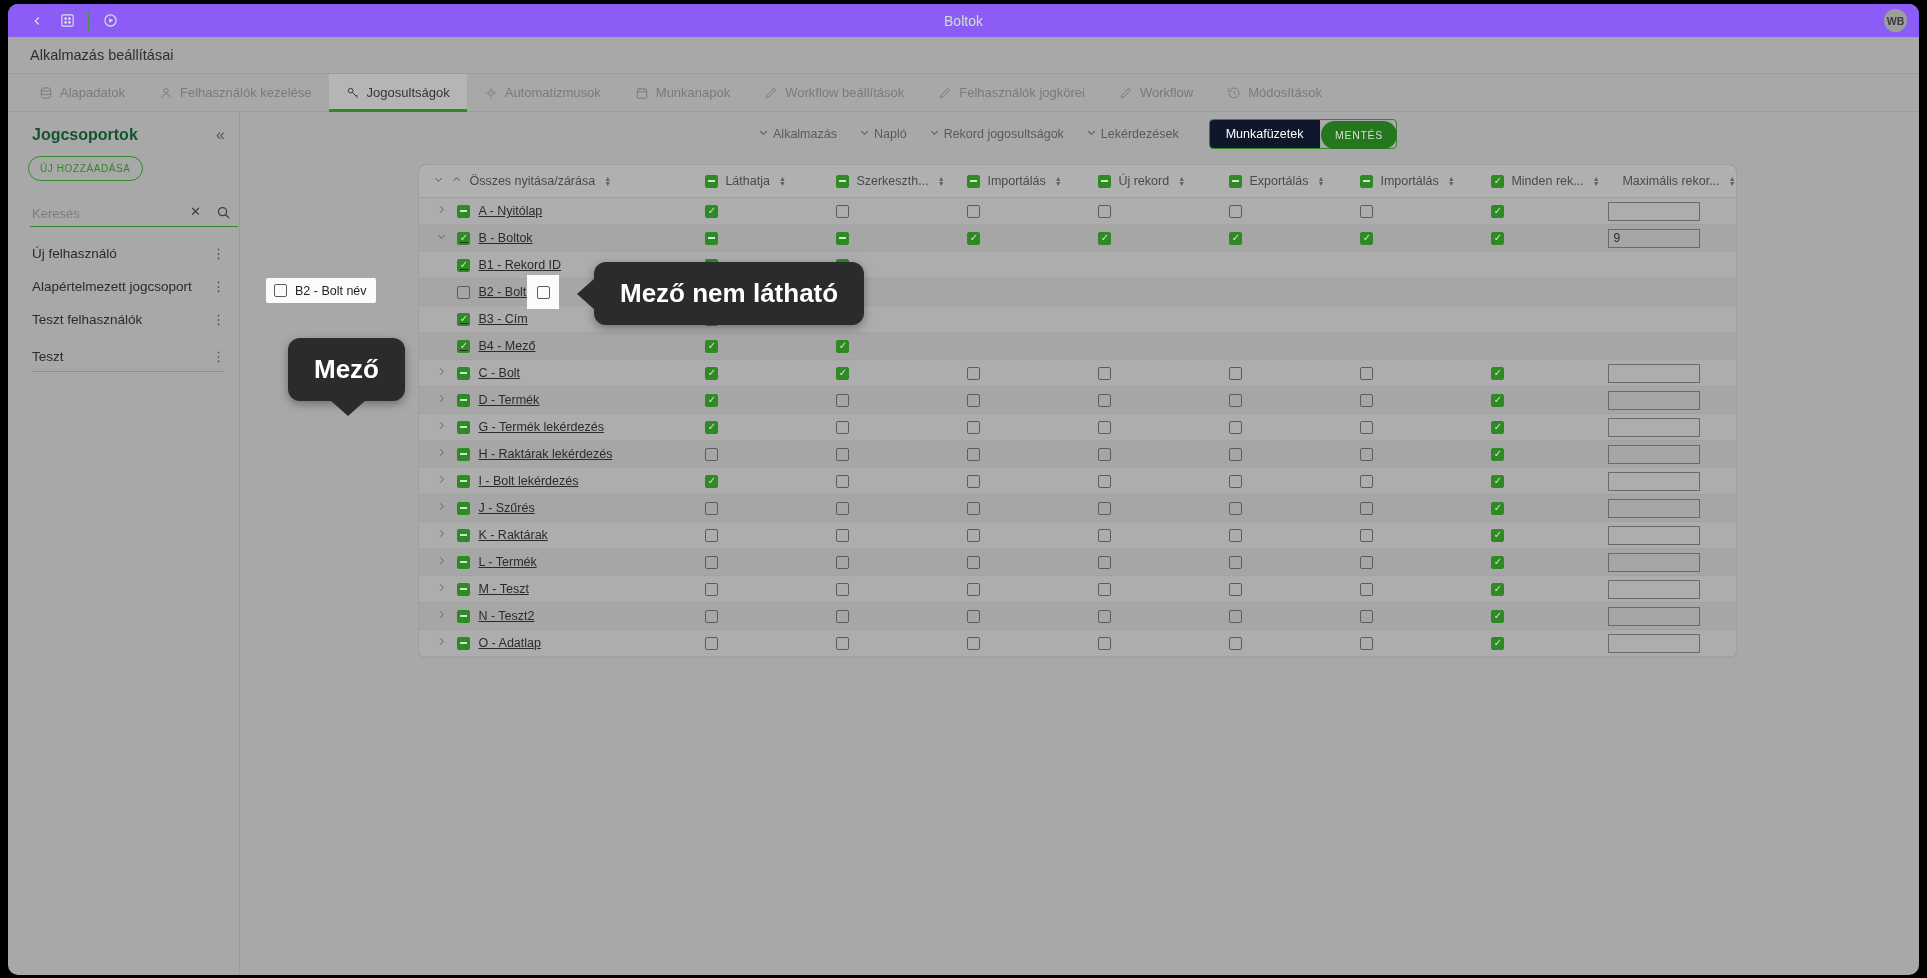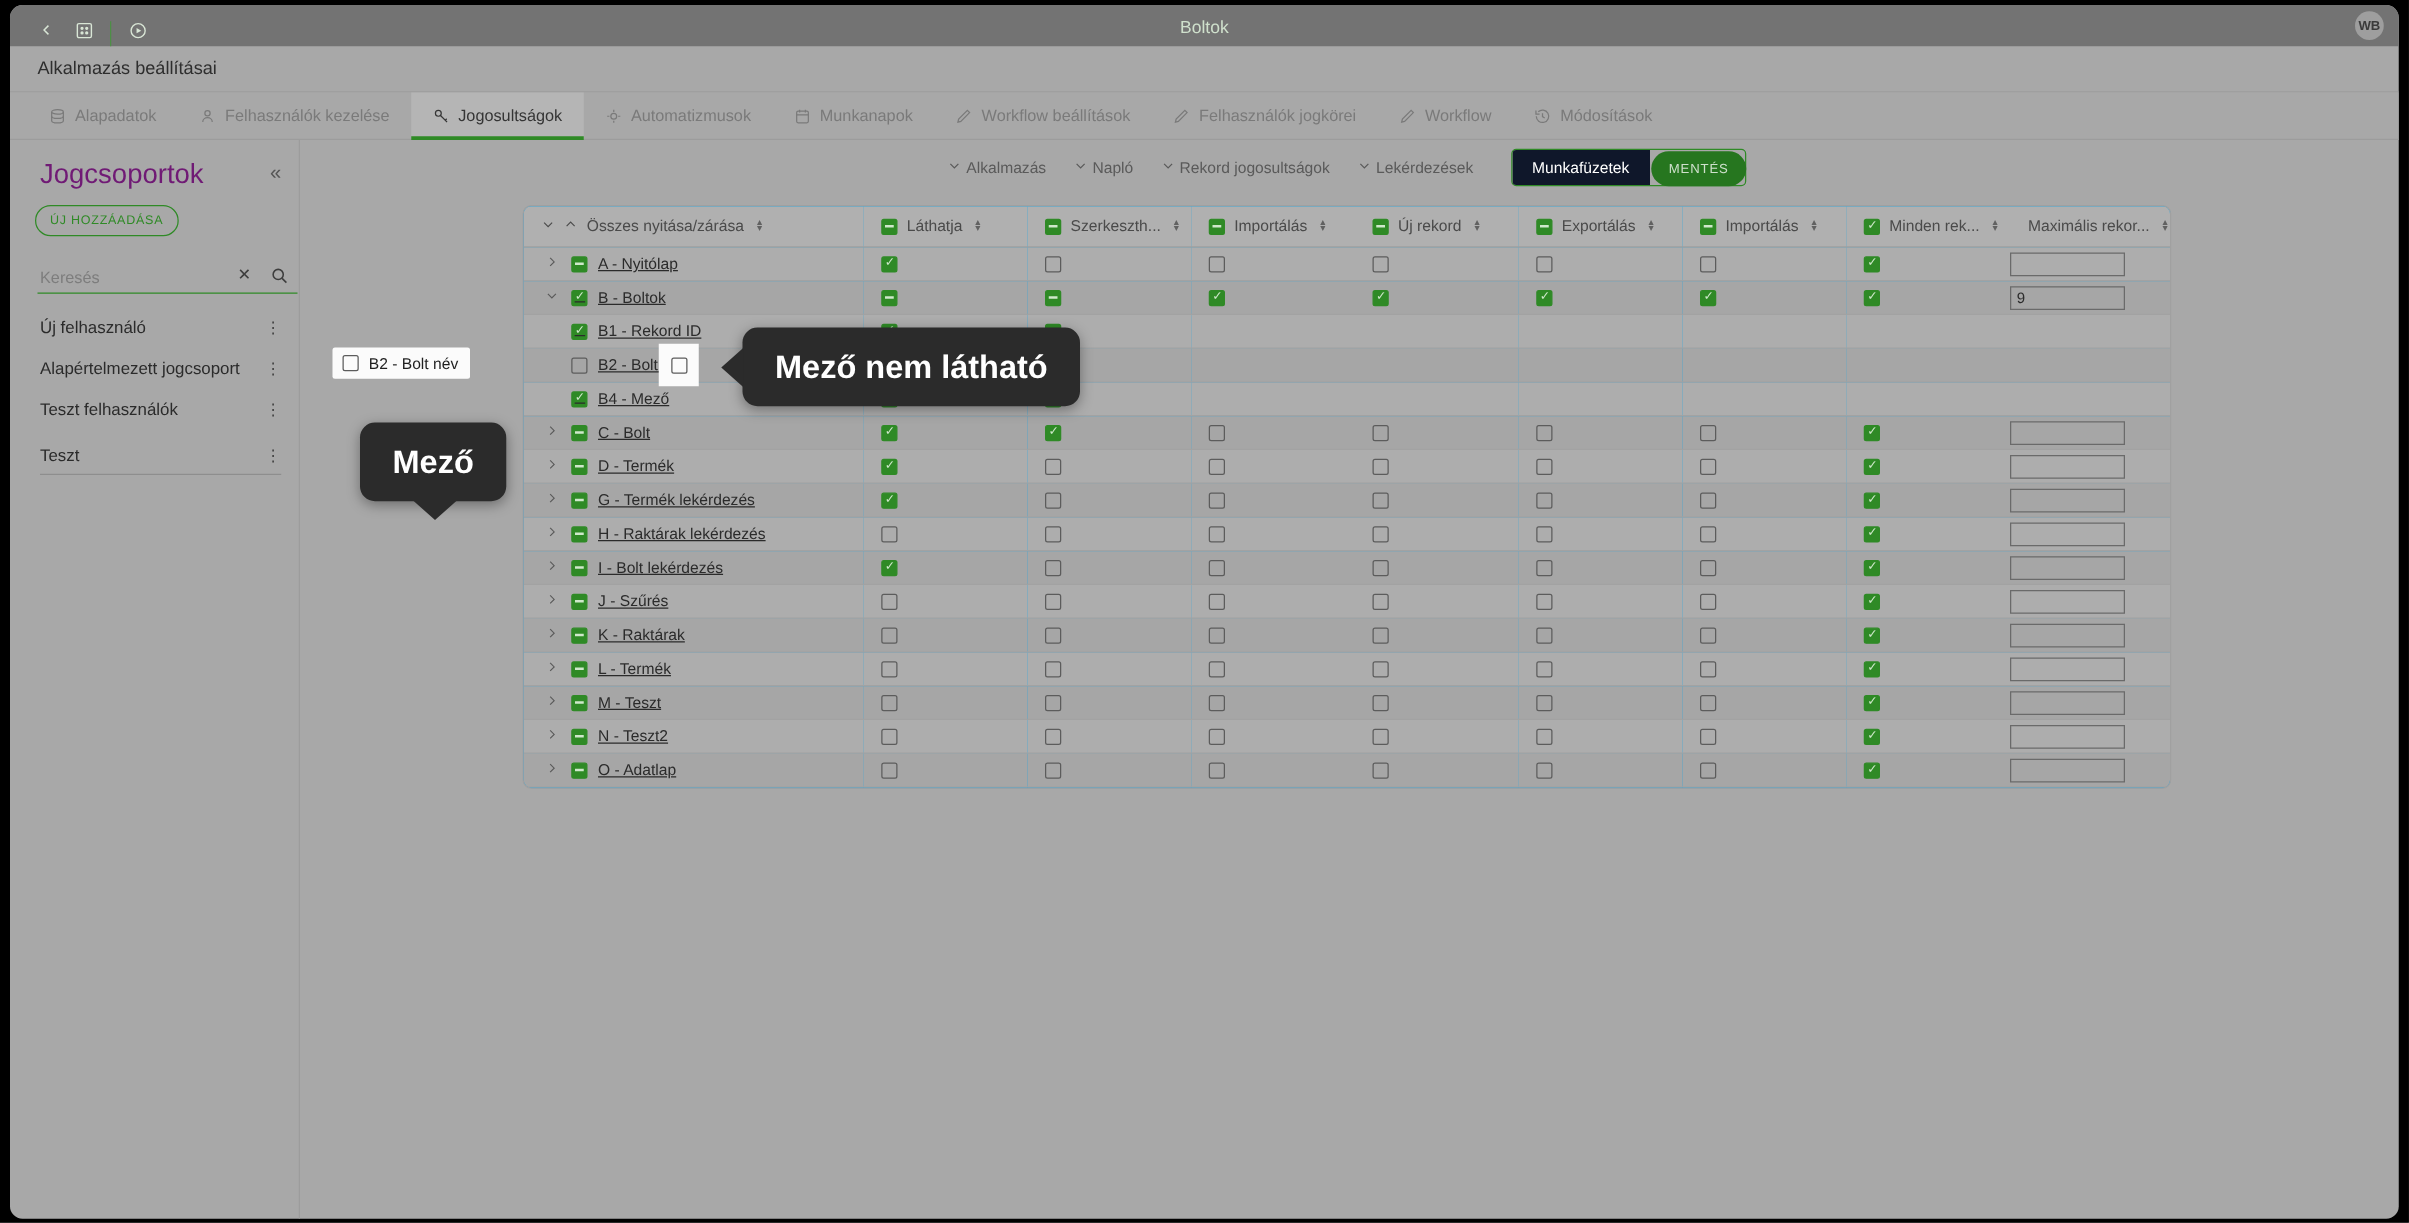--- a/index.html
+++ b/index.html
@@ -15,23 +15,23 @@
     width: 1911px; height: 971px;
     background: #a8a8a8;
     border-radius: 10px;
     overflow: hidden;
   }
 
   
   .topbar {
     position: relative;
     height: 33px;
-    background: #737373;
+    background: #8b5cf6;
     display: flex;
-    align-items: flex-end;
+    align-items: center;
     padding: 0 14px;
   }
   .topbar .ticon {
     width: 30px; height: 26px;
     display: flex; align-items: center; justify-content: center;
     color: #d9e6d6;
   }
   .topbar .vdiv {
     width: 1px; height: 20px; background: #4d8f46; margin: 0 6px;
   }
@@ -96,21 +96,21 @@
   .sidebar {
     width: 232px;
     border-right: 1px solid #9c9c9c;
     padding: 0 0 0 0;
     flex-shrink: 0;
   }
   .sb-head {
     display: flex; align-items: center; justify-content: space-between;
     padding: 14px 14px 8px 24px;
   }
-  .sb-head .t { font-size: 22px; color: #701a75; }
+  .sb-head .t { font-size: 16px; color: #14532d; font-weight: bold; }
   .sb-head .collapse { color: #555; font-size: 16px; cursor: pointer; }
   .sb-add {
     margin: 4px 0 0 20px;
     display: inline-block;
     border: 1px solid #2f8a26;
     color: #2f8a26;
     border-radius: 14px;
     font-size: 10px;
     letter-spacing: .6px;
     padding: 6px 11px;
@@ -729,20 +729,40 @@
                 <td></td>
                 <td></td>
                 <td></td>
                 <td></td>
                 <td></td>
               </tr>
               <tr class="row">
                 <td>
                   <div class="lbl-cell" style="padding-left: 38px;">
                     <span class="cb checked"></span>
+                    <span>B3 - Cím</span>
+                  </div>
+                </td>
+                <td>
+                  <div class="cb-cell">
+                    <span class="cb checked"></span>
+                  </div>
+                </td>
+                <td></td>
+                <td></td>
+                <td></td>
+                <td></td>
+                <td></td>
+                <td></td>
+                <td></td>
+              </tr>
+              <tr class="row">
+                <td>
+                  <div class="lbl-cell" style="padding-left: 38px;">
+                    <span class="cb checked"></span>
                     <span>B4 - Mező</span>
                   </div>
                 </td>
                 <td>
                   <div class="cb-cell">
                     <span class="cb checked"></span>
                   </div>
                 </td>
                 <td>
                   <div class="cb-cell">

